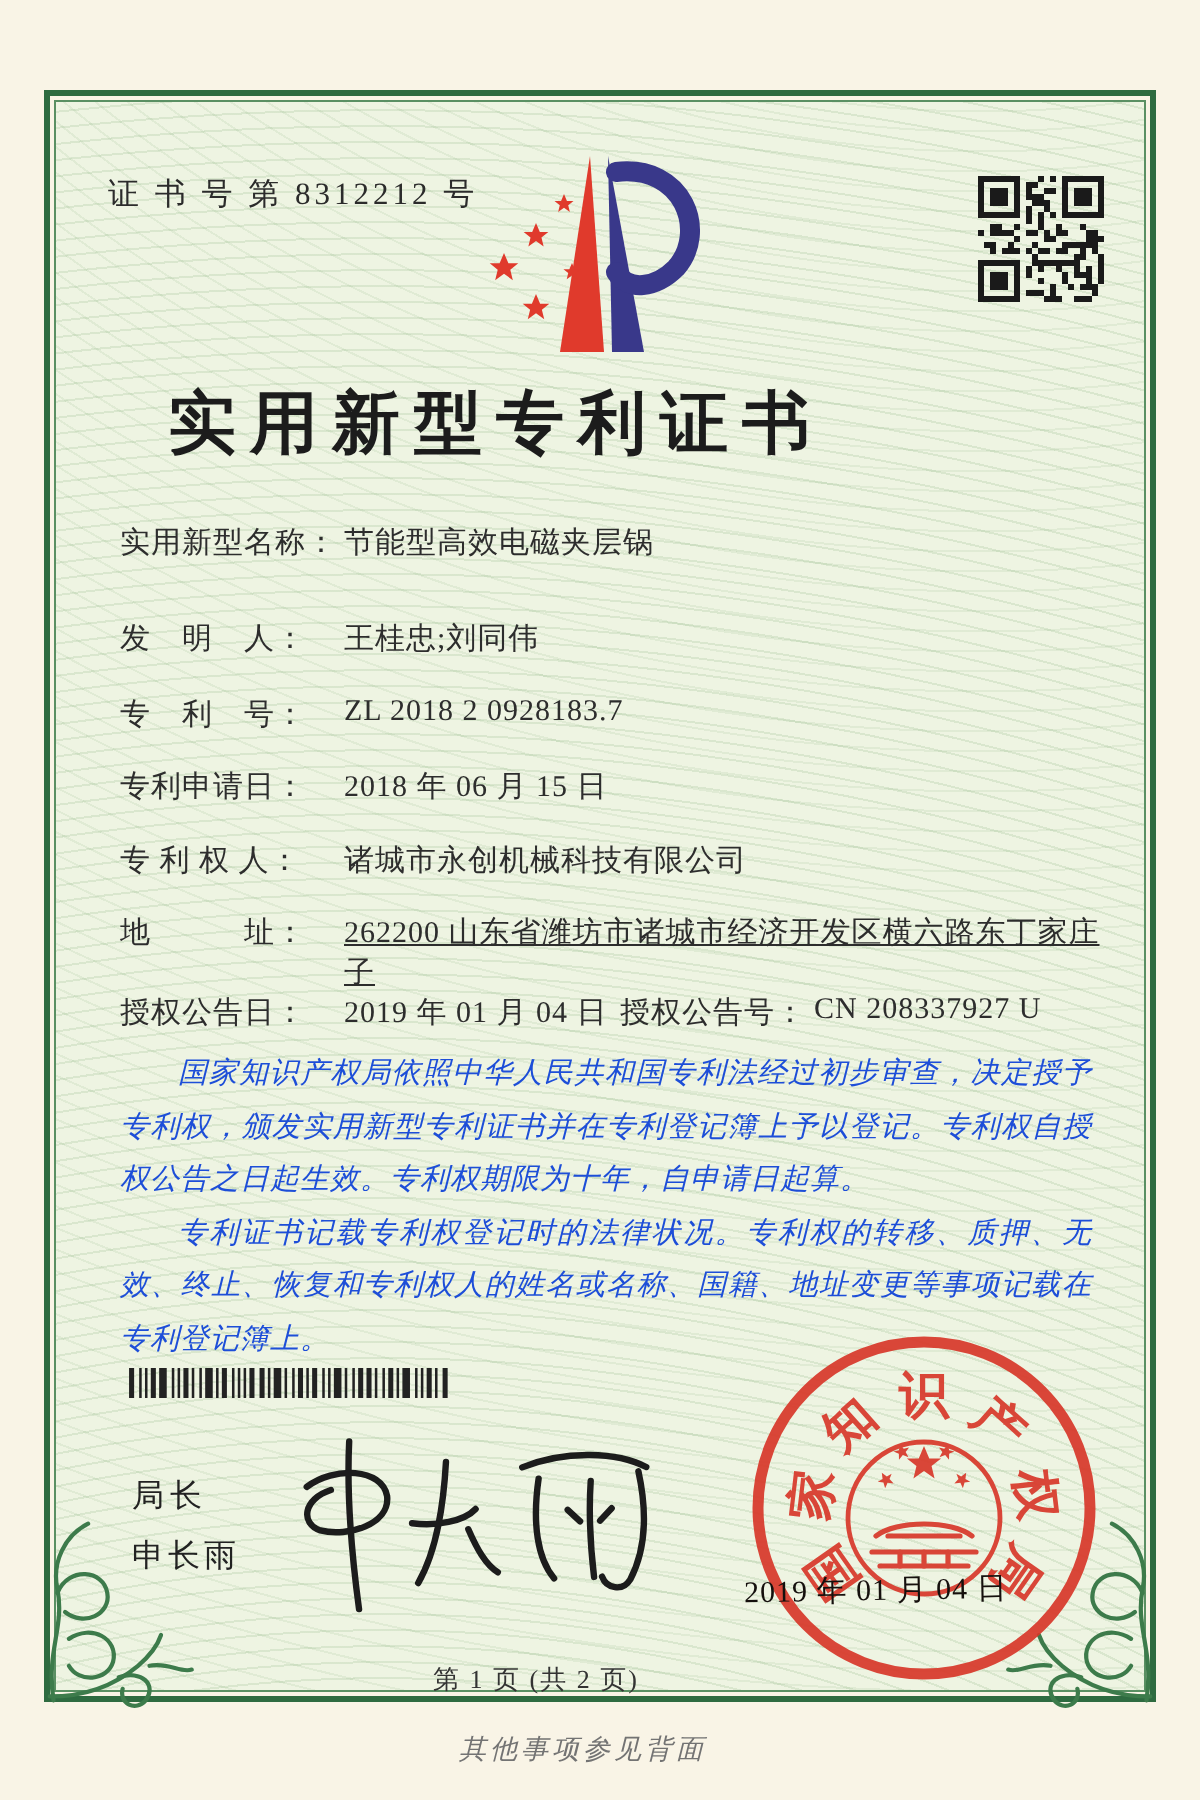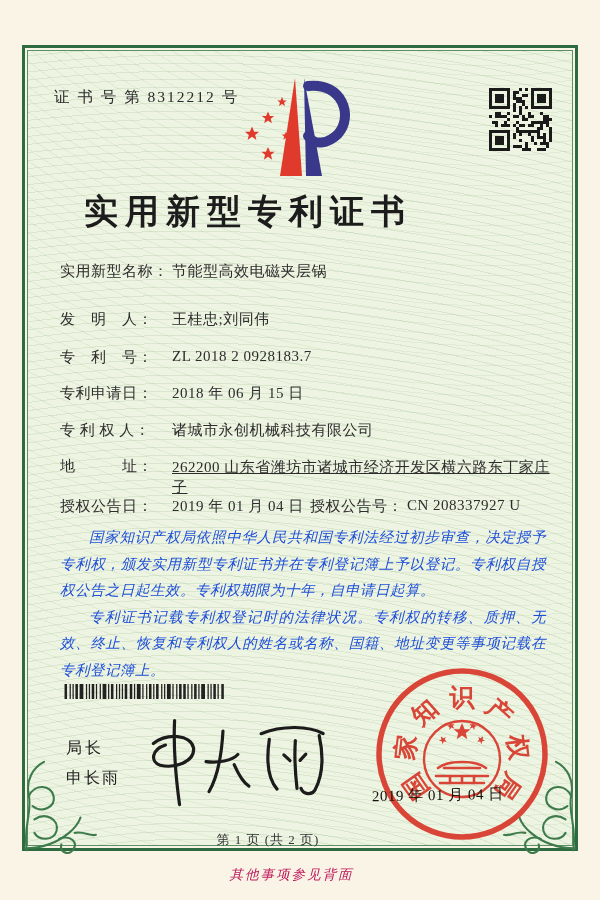--- a/index.html
+++ b/index.html
@@ -47,21 +47,21 @@
   .paras p{margin:0;text-indent:2em;}
   .barcode{position:absolute;left:62px;top:684px;width:166px;height:15px;z-index:4;}
   .sig-title{position:absolute;left:66px;top:738px;font-size:16px;color:#222;z-index:4;letter-spacing:3px;}
   .sig-name{position:absolute;left:66px;top:768px;font-size:16px;color:#222;z-index:4;letter-spacing:2px;}
   .sig-script{position:absolute;left:138px;top:712px;width:200px;height:96px;z-index:4;transform:rotate(-2deg);}
   .seal{position:absolute;left:372px;top:664px;width:180px;height:180px;z-index:4;opacity:.92;}
   .seal-date{position:absolute;left:372px;top:786px;font-size:15px;color:#15100d;z-index:5;letter-spacing:.5px;transform:rotate(-1deg);}
   .page-indicator{position:absolute;left:0;top:831px;width:536px;text-align:center;font-size:13px;color:#333;z-index:4;letter-spacing:1px;}
   .footer-note{
     position:absolute;left:0;top:866px;width:583px;text-align:center;
-    font-size:13.5px;color:#be185d;font-style:italic;letter-spacing:2px;z-index:4;
+    font-size:13.5px;color:#737373;font-style:italic;letter-spacing:2px;z-index:4;
   }
 </style>
 </head>
 <body>
 
 <div class="frame">
   <div class="frame-inner"></div>
 
   <svg class="ornament left" viewBox="0 0 100 100">
     <g fill="none" stroke="#3d7b4b" stroke-width="2.2" stroke-linecap="round">

